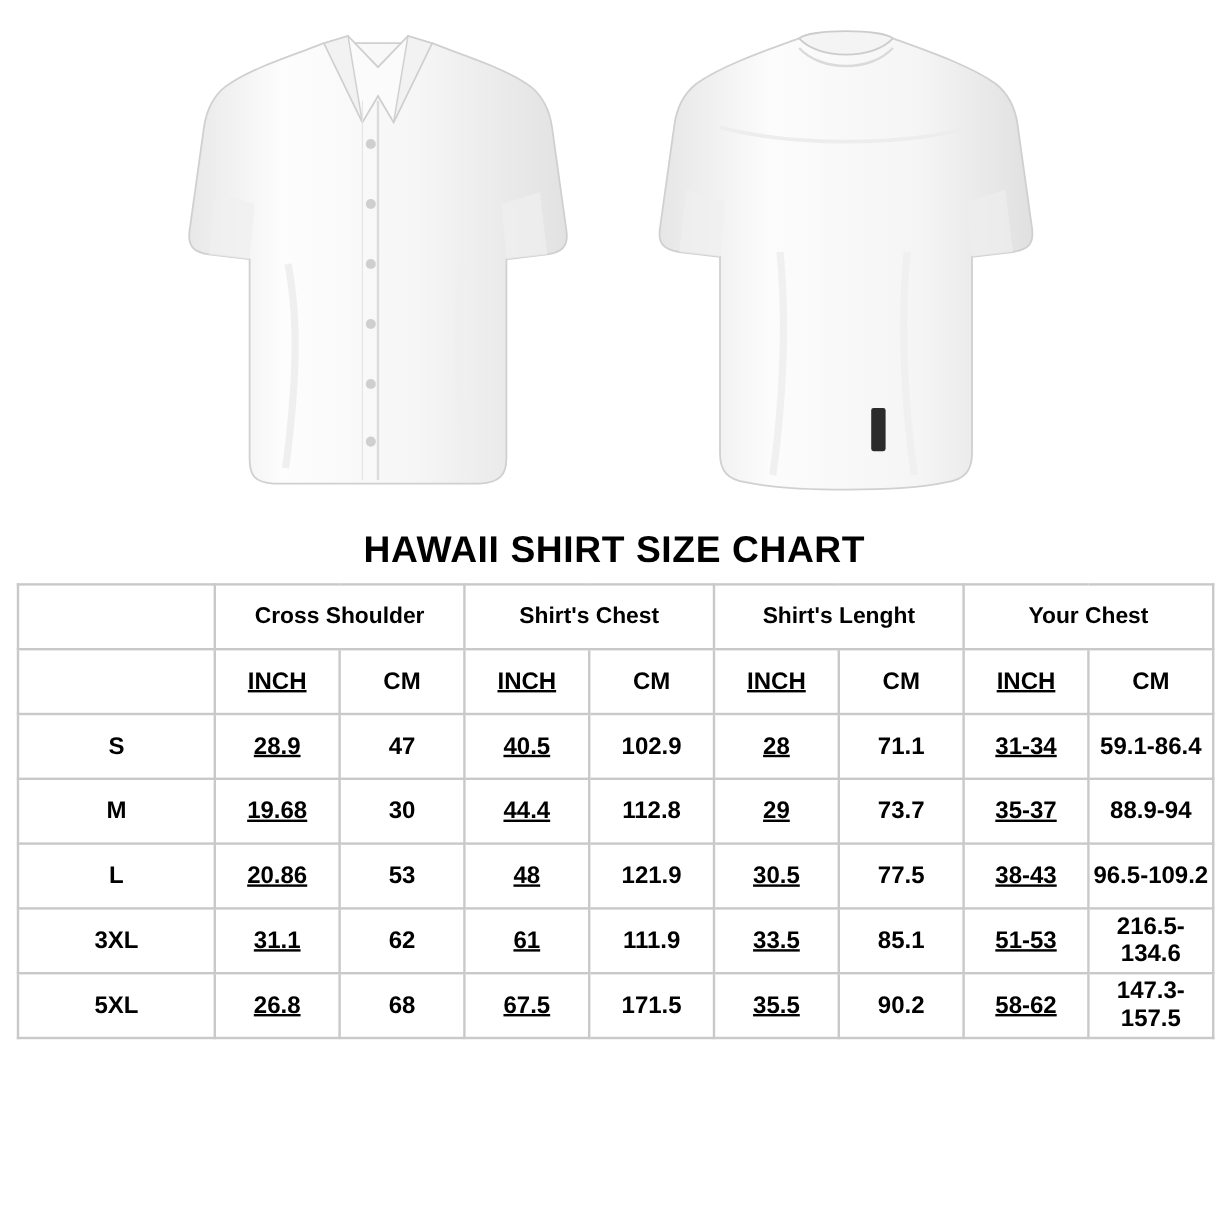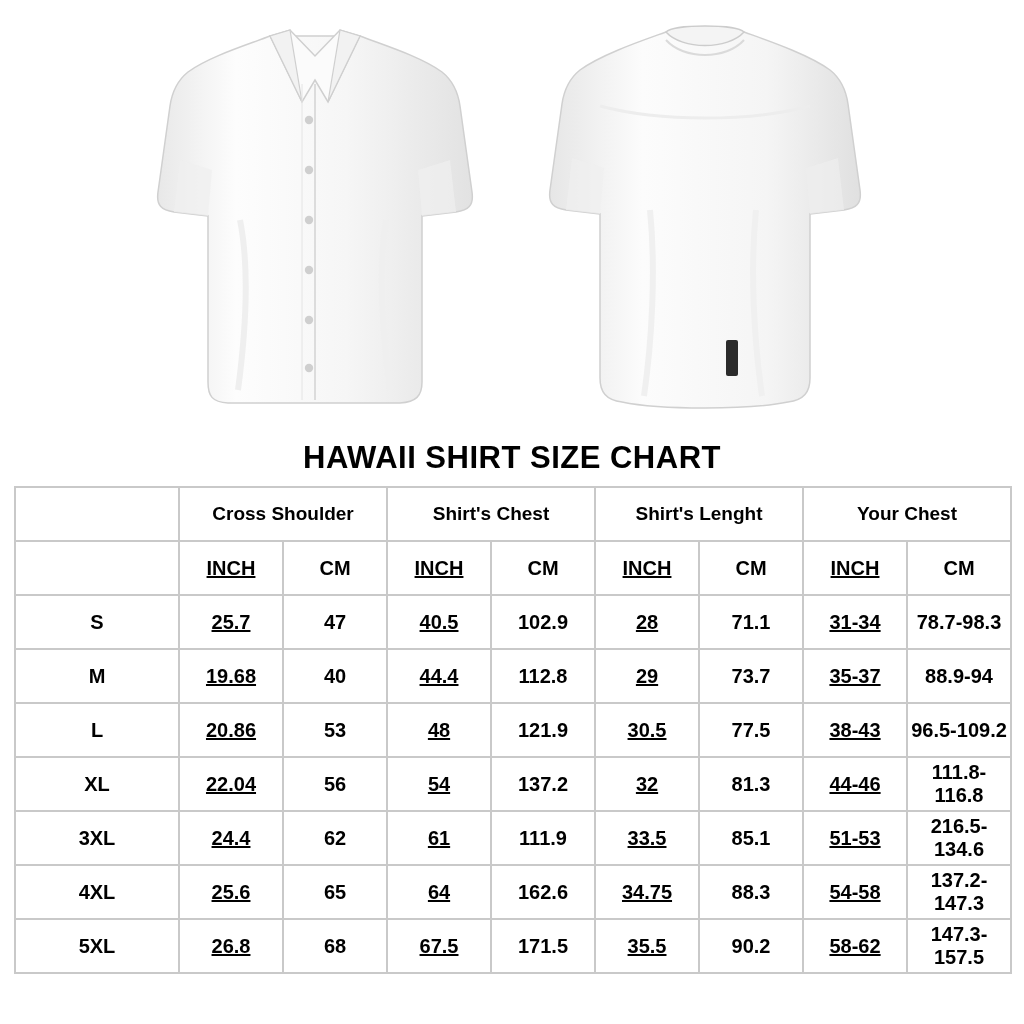--- a/index.html
+++ b/index.html
@@ -190,83 +190,61 @@
           <th>CM</th>
           <th class="yellow">INCH</th>
           <th>CM</th>
           <th class="yellow">INCH</th>
           <th>CM</th>
         </tr>
       </thead>
       <tbody>
         <tr>
           <td class="size-label">S</td>
-          <td class="yellow">25.7</td>
+          <td class="yellow">28.9</td>
           <td>47</td>
           <td class="yellow">40.5</td>
           <td>102.9</td>
           <td class="yellow">28</td>
           <td>71.1</td>
           <td class="yellow">31-34</td>
-          <td class="small-num">78.7-98.3</td>
+          <td class="small-num">59.1-86.4</td>
         </tr>
         <tr>
           <td class="size-label">M</td>
           <td class="yellow">19.68</td>
-          <td>40</td>
+          <td>30</td>
           <td class="yellow">44.4</td>
           <td>112.8</td>
           <td class="yellow">29</td>
           <td>73.7</td>
           <td class="yellow">35-37</td>
           <td class="small-num">88.9-94</td>
         </tr>
         <tr>
           <td class="size-label">L</td>
           <td class="yellow">20.86</td>
           <td>53</td>
           <td class="yellow">48</td>
           <td>121.9</td>
           <td class="yellow">30.5</td>
           <td>77.5</td>
           <td class="yellow">38-43</td>
           <td class="small-num">96.5-109.2</td>
         </tr>
         <tr>
-          <td class="size-label">XL</td>
-          <td class="yellow">22.04</td>
-          <td>56</td>
-          <td class="yellow">54</td>
-          <td>137.2</td>
-          <td class="yellow">32</td>
-          <td>81.3</td>
-          <td class="yellow">44-46</td>
-          <td class="small-num">111.8-116.8</td>
-        </tr>
-        <tr>
           <td class="size-label">3XL</td>
-          <td class="yellow">24.4</td>
+          <td class="yellow">31.1</td>
           <td>62</td>
           <td class="yellow">61</td>
           <td>111.9</td>
           <td class="yellow">33.5</td>
           <td>85.1</td>
           <td class="yellow">51-53</td>
           <td class="small-num">216.5-134.6</td>
-        </tr>
-        <tr>
-          <td class="size-label">4XL</td>
-          <td class="yellow">25.6</td>
-          <td>65</td>
-          <td class="yellow">64</td>
-          <td>162.6</td>
-          <td class="yellow">34.75</td>
-          <td>88.3</td>
-          <td class="yellow">54-58</td>
-          <td class="small-num">137.2-147.3</td>
         </tr>
         <tr>
           <td class="size-label">5XL</td>
           <td class="yellow">26.8</td>
           <td>68</td>
           <td class="yellow">67.5</td>
           <td>171.5</td>
           <td class="yellow">35.5</td>
           <td>90.2</td>
           <td class="yellow">58-62</td>

